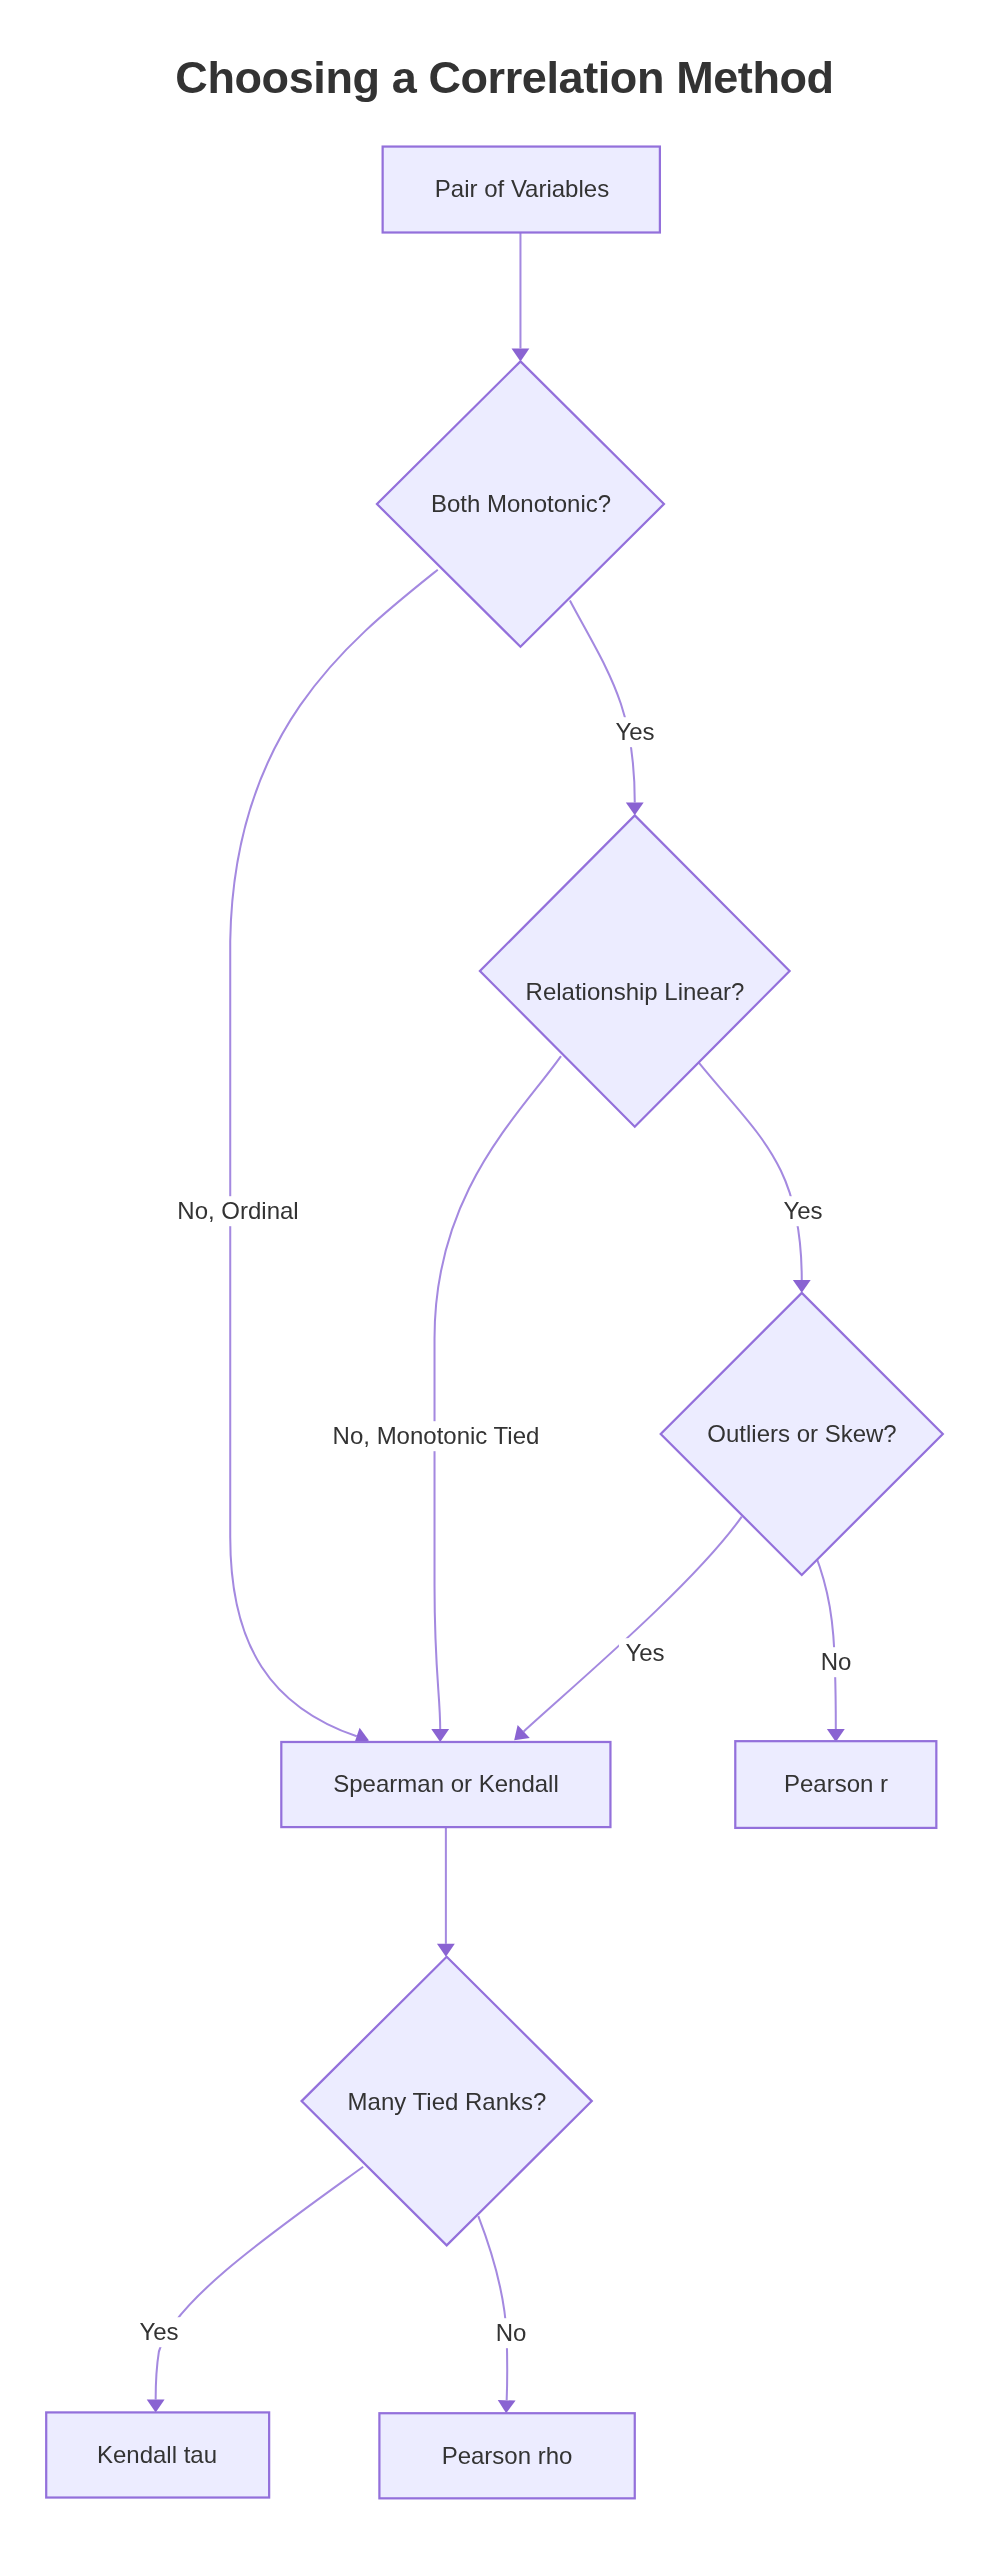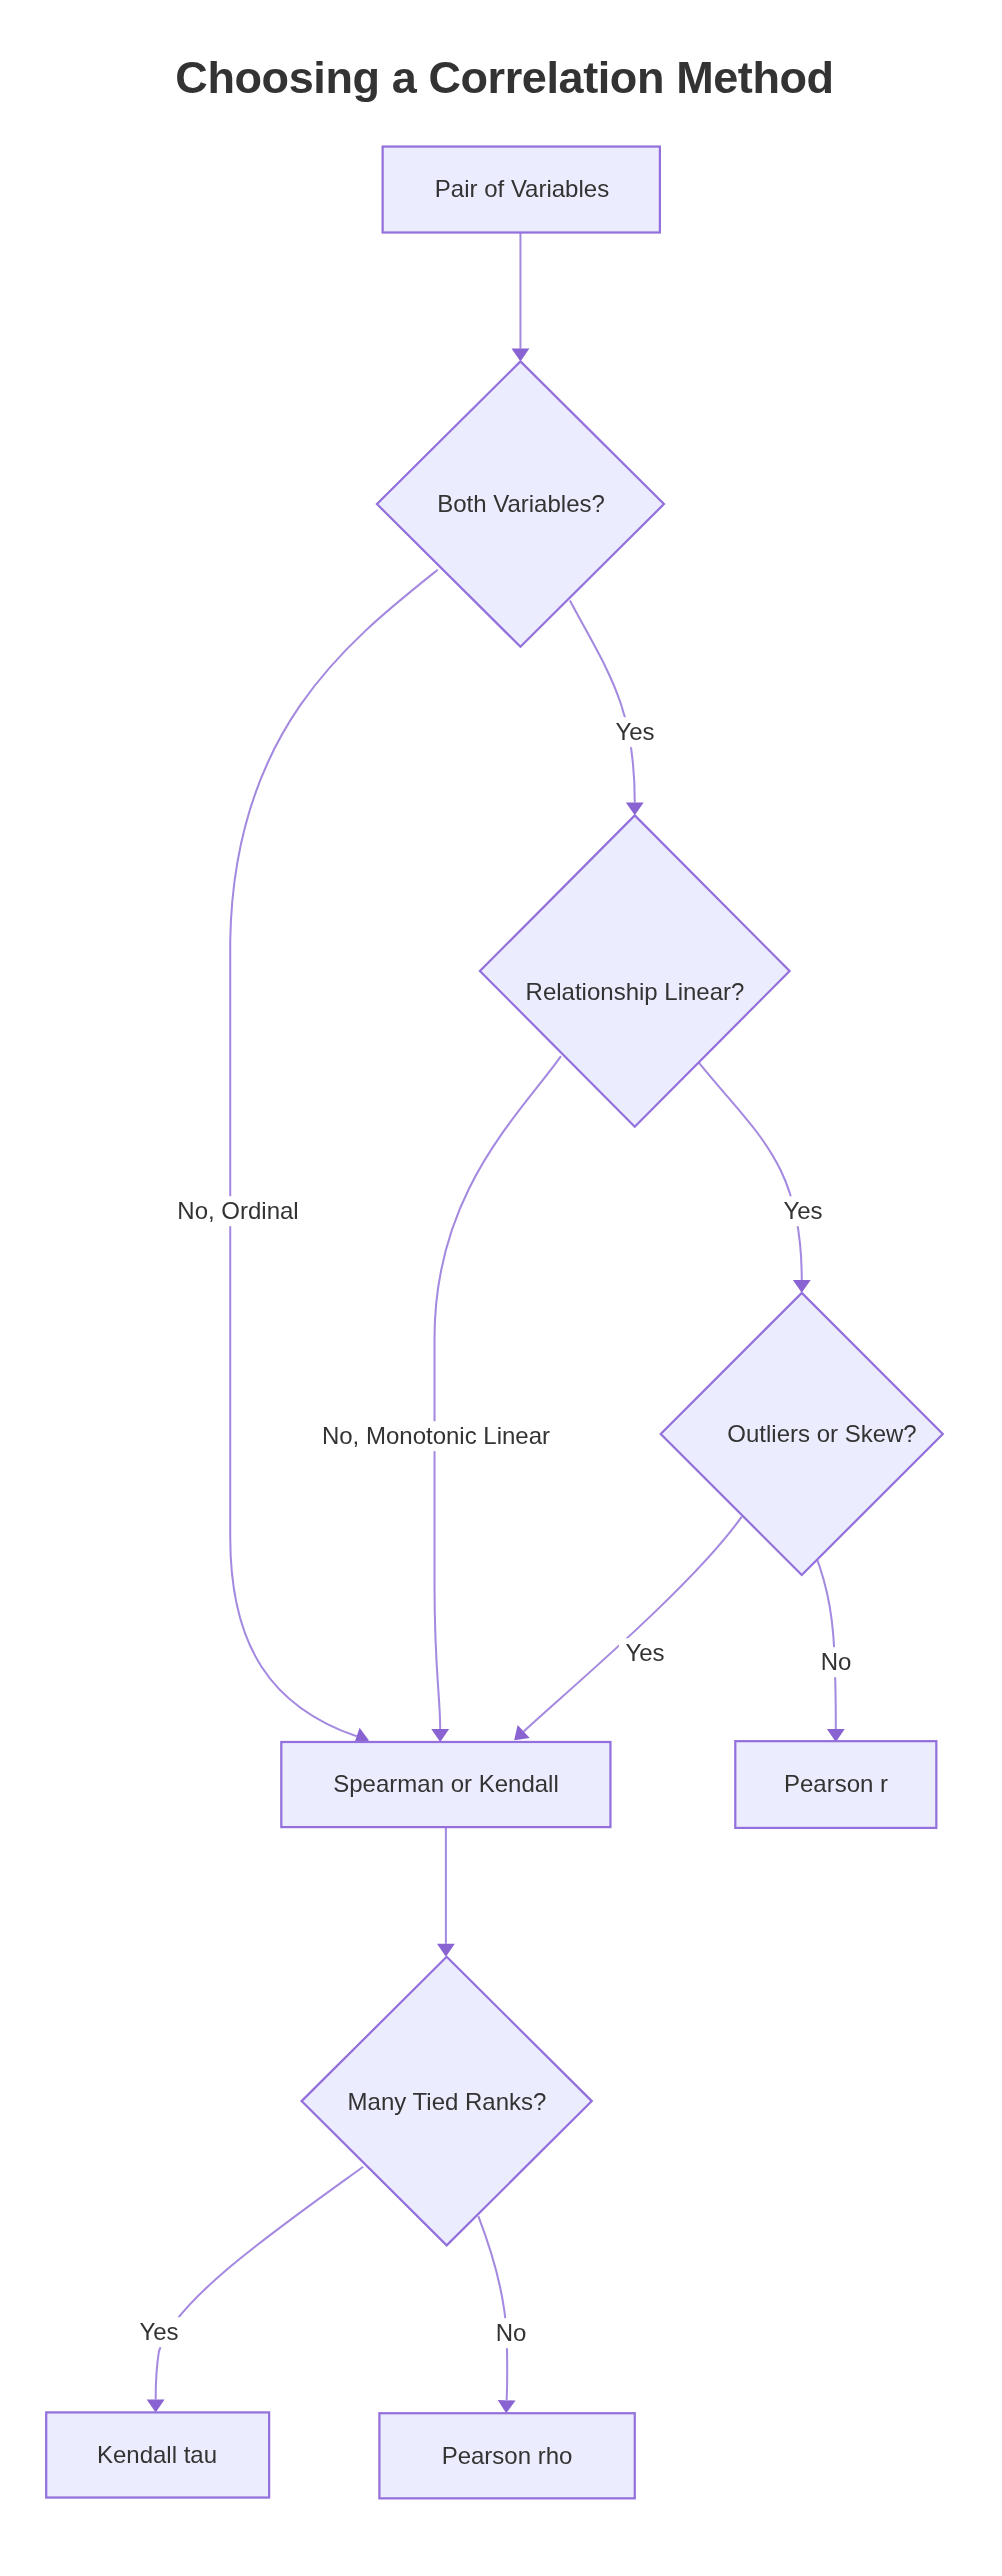--- a/index.html
+++ b/index.html
@@ -46,31 +46,31 @@
       <rect class="shape" x="907" y="2147" width="248" height="107"></rect>
       <polygon class="shape" points="551,2413 730,2591 551,2769 372,2591"></polygon>
       <rect class="shape" x="57" y="2975" width="275" height="105"></rect>
       <rect class="shape" x="468" y="2976" width="315" height="105"></rect>
     </g>
   </svg>
 
   <div id="title">Choosing a Correlation Method</div>
 
   <div class="node-label" style="left:522px;top:189px">Pair of Variables</div>
-  <div class="node-label" style="left:521px;top:504px">Both Variables?</div>
+  <div class="node-label" style="left:521px;top:504px">Both Monotonic?</div>
   <div class="node-label" style="left:635px;top:992px">Relationship Linear?</div>
-  <div class="node-label" style="left:822px;top:1434px">Outliers or Skew?</div>
+  <div class="node-label" style="left:802px;top:1434px">Outliers or Skew?</div>
   <div class="node-label" style="left:446px;top:1784px">Spearman or Kendall</div>
   <div class="node-label" style="left:836px;top:1784px">Pearson r</div>
   <div class="node-label" style="left:447px;top:2102px">Many Tied Ranks?</div>
   <div class="node-label" style="left:157px;top:2455px">Kendall tau</div>
   <div class="node-label" style="left:507px;top:2456px">Pearson rho</div>
 
   <div class="edge-label" style="left:635px;top:732px">Yes</div>
   <div class="edge-label" style="left:238px;top:1211px">No, Ordinal</div>
   <div class="edge-label" style="left:803px;top:1211px">Yes</div>
-  <div class="edge-label" style="left:436px;top:1436px">No, Monotonic Linear</div>
+  <div class="edge-label" style="left:436px;top:1436px">No, Monotonic Tied</div>
   <div class="edge-label" style="left:645px;top:1653px">Yes</div>
   <div class="edge-label" style="left:836px;top:1662px">No</div>
   <div class="edge-label" style="left:159px;top:2332px">Yes</div>
   <div class="edge-label" style="left:511px;top:2333px">No</div>
 </div>
 
 
 </body></html>

